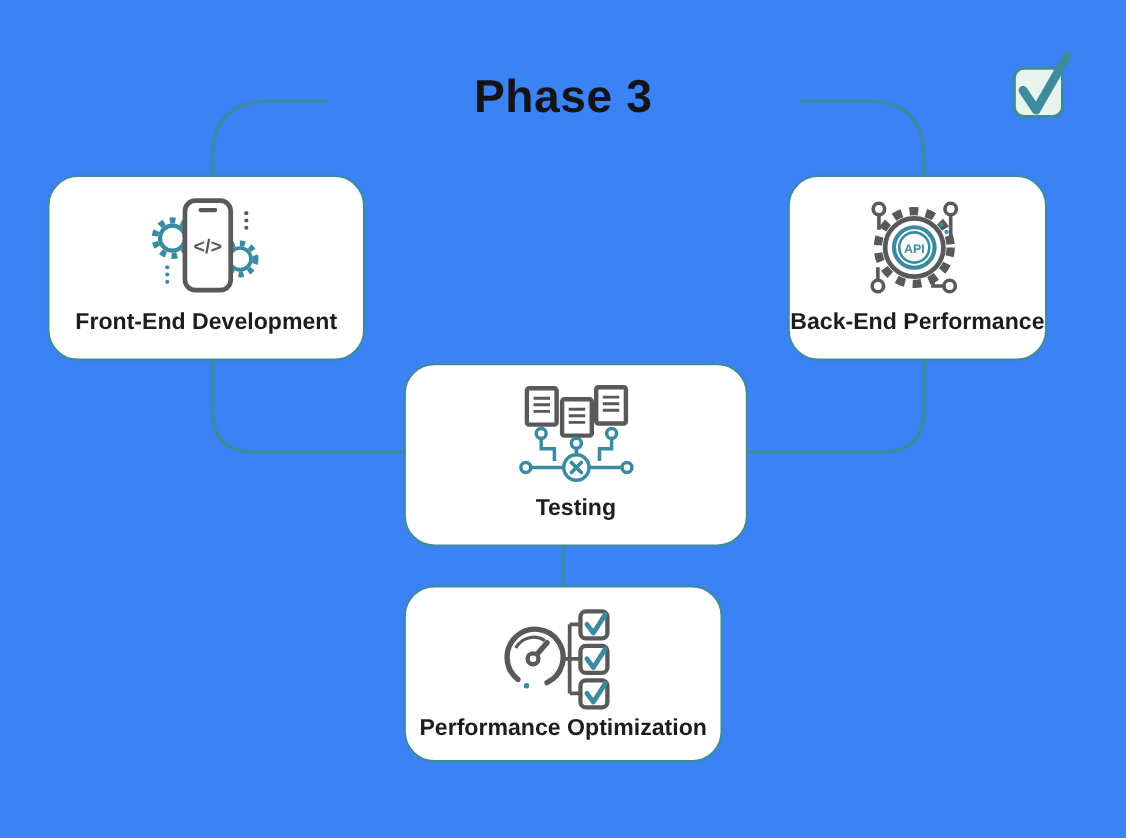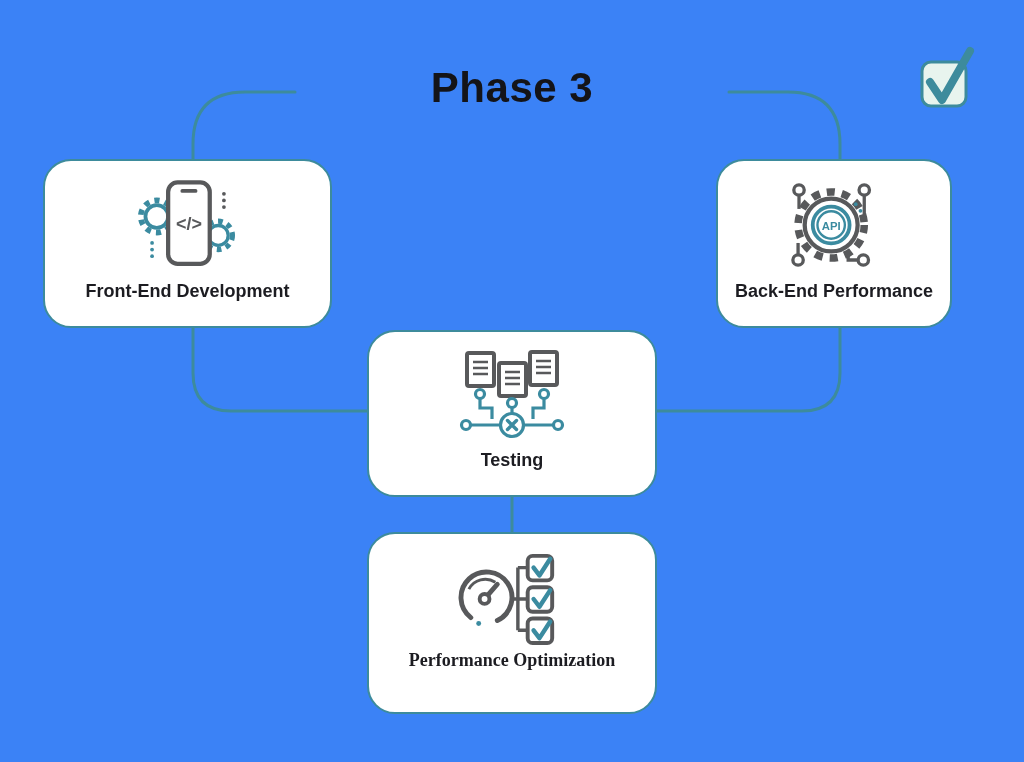--- a/index.html
+++ b/index.html
@@ -6,27 +6,27 @@
   .canvas{position:relative;width:1024px;height:762px;background:#3b82f6;overflow:hidden;
           font-family:"Liberation Sans",sans-serif;}
   .connectors{position:absolute;left:0;top:0;z-index:0;}
   .title{position:absolute;left:0;top:64px;width:100%;text-align:center;
          font-size:42px;font-weight:800;color:#141418;letter-spacing:0.5px;z-index:2;}
   .status-check{position:absolute;left:908px;top:38px;width:70px;height:70px;z-index:2;}
   .node{position:absolute;background:#ffffff;border:2px solid #3d8b9c;border-radius:28px;
         display:flex;flex-direction:column;align-items:center;z-index:1;box-sizing:border-box;}
   .node-front{left:43px;top:159px;width:289px;height:169px;}
   .node-back{left:716px;top:159px;width:236px;height:169px;}
-  .node-testing{left:367px;top:330px;width:290px;height:167px;}
-  .node-perf{left:367px;top:532px;width:290px;height:182px;font-family:Liberation Serif, serif;}
+  .node-testing{left:367px;top:330px;width:313px;height:167px;}
+  .node-perf{left:367px;top:532px;width:290px;height:161px;}
   .node-icon{display:block;}
   .node-front .node-icon,.node-back .node-icon{margin-top:12px;height:104px;}
   .node-testing .node-icon{margin-top:12px;height:102px;}
   .node-perf .node-icon{margin-top:14px;height:98px;}
-  .node-label{font-size:18px;font-weight:700;color:#1c1c21;margin-top:4px;white-space:nowrap;}
+  .node-label{font-size:21px;font-weight:700;color:#1c1c21;margin-top:4px;white-space:nowrap;}
 </style>
 </head>
 <body>
 
 <div class="canvas">
 
   <svg class="connectors" width="1024" height="762" viewBox="0 0 1024 762">
     <g fill="none" stroke="#3d8b9c" stroke-width="3" stroke-linecap="round">
       <path d="M 295 92 H 245 Q 193 92 193 144 V 159"></path>
       <path d="M 729 92 H 788 Q 840 92 840 144 V 159"></path>

